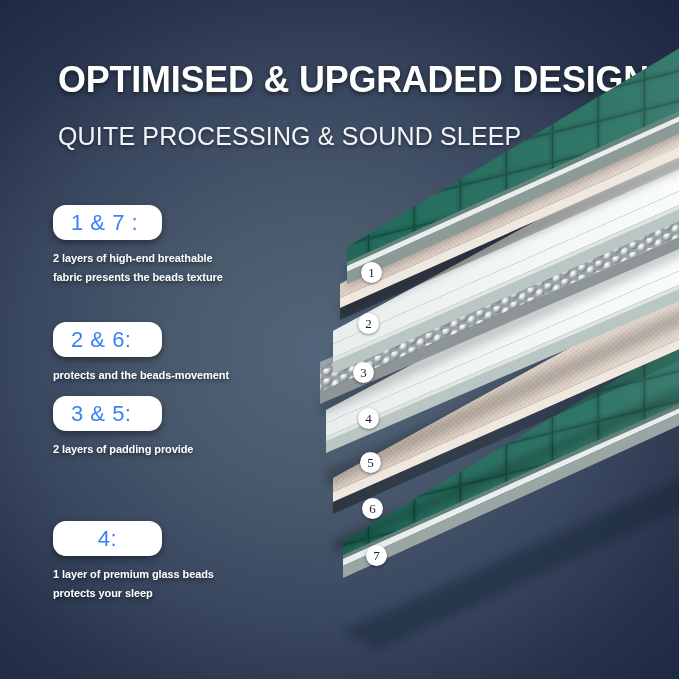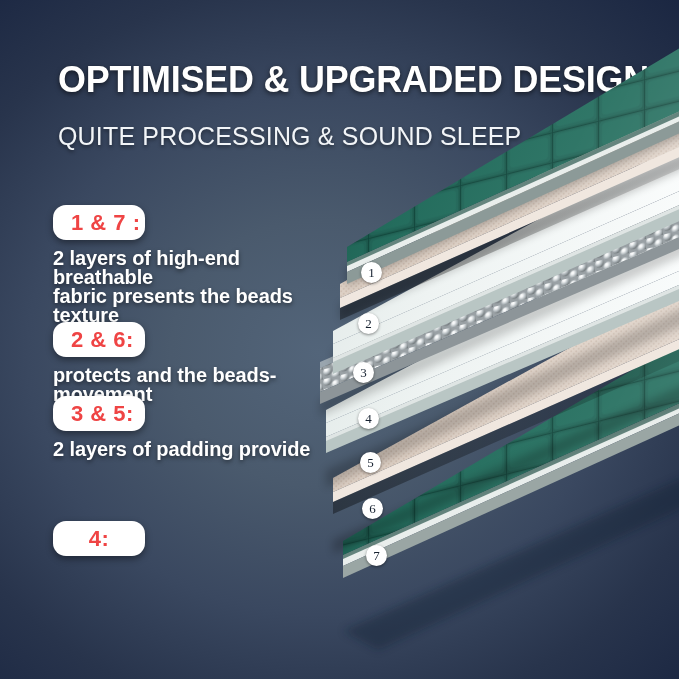--- a/index.html
+++ b/index.html
@@ -26,30 +26,30 @@
     position:absolute;left:58px;top:121px;width:580px;
     font-size:26px;line-height:30px;font-weight:400;
     color:#f2f5f8;letter-spacing:0.2px;
     transform:scaleX(0.96);transform-origin:left top;
     text-shadow:0 2px 4px rgba(0,0,0,.45);
     white-space:nowrap;
   }
   
   .info{position:absolute;left:53px;width:272px;}
   .pill{
-    display:block;width:92px;height:35px;line-height:35px;
+    display:block;width:109px;height:35px;line-height:35px;
     background:#ffffff;border-radius:13px;
     box-shadow:0 3px 7px rgba(0,0,0,.40);
-    color:#ef4444;font-size:22px;font-weight:bold;
+    color:#3b82f6;font-size:22px;font-weight:normal;
     text-align:center;letter-spacing:0.5px;
     box-sizing:border-box;
   }
   .pill.ind{text-align:left;padding-left:18px;}
   .desc{
-    margin-top:9px;font-size:20px;line-height:19px;
+    margin-top:9px;font-size:11px;line-height:19px;
     font-weight:bold;color:#ffffff;
     text-shadow:0 2px 4px rgba(0,0,0,.5);
     letter-spacing:-0.1px;
   }
   
   #stack{position:absolute;left:0;top:0;width:679px;height:679px;}
   .badge{
     position:absolute;width:21px;height:21px;border-radius:50%;
     background:#ffffff;box-shadow:0 1px 3px rgba(0,0,0,.45);
     color:#15202f;font-size:13px;line-height:21px;text-align:center;
@@ -82,20 +82,24 @@
 
   <div class="info" style="top:396px;">
     <span class="pill ind">3 &amp; 5:</span>
     <div class="desc">
       <div>2 layers of padding provide</div>
     </div>
   </div>
 
   <div class="info" style="top:521px;">
     <span class="pill">4:</span>
+    <div class="desc">
+      <div>1 layer of premium glass beads</div>
+      <div>protects your sleep</div>
+    </div>
   </div>
 
   <div id="stack">
     <svg width="679" height="679" viewBox="0 0 679 679">
       <defs>
 
         <pattern id="quilt" width="46" height="30" patternUnits="userSpaceOnUse" patternTransform="skewY(-14) skewX(0)">
           <rect width="46" height="30" fill="#1d5b4e"></rect>
           <rect x="1.5" y="1.5" width="43" height="27" rx="4" fill="#23685a"></rect>
           <rect x="4" y="3.5" width="38" height="22" rx="4" fill="#256f5f"></rect>

